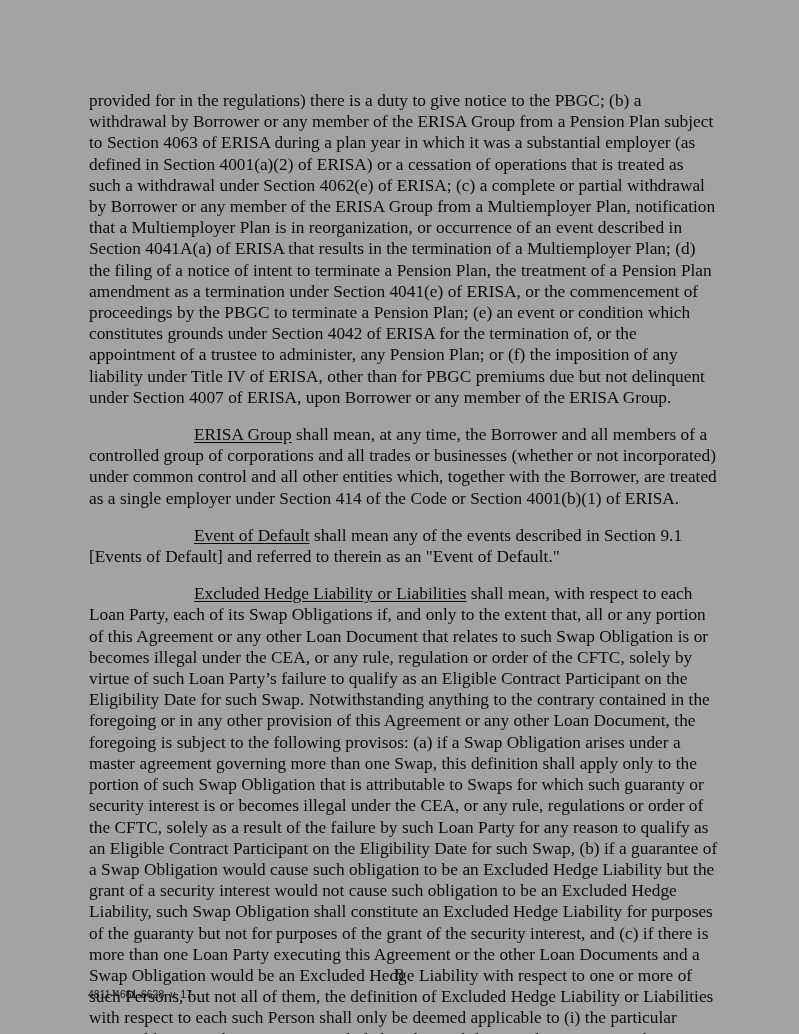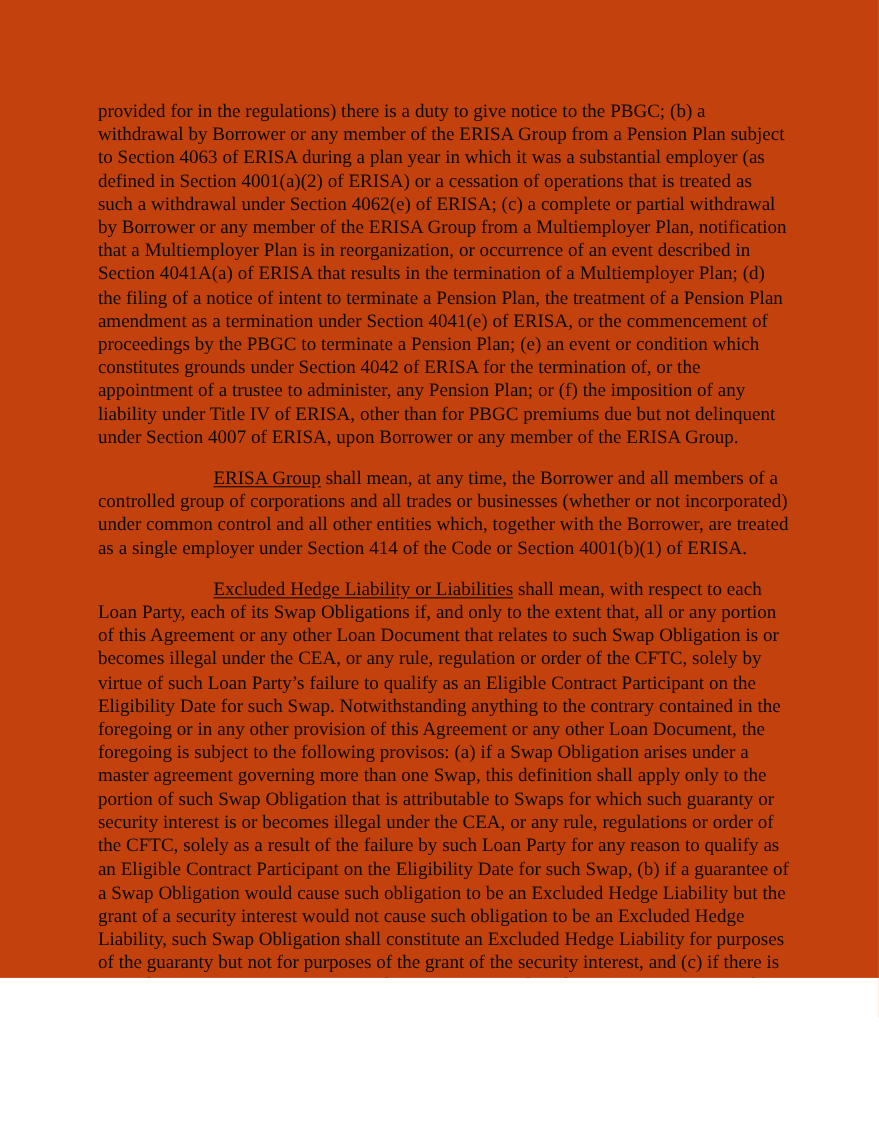--- a/index.html
+++ b/index.html
@@ -10,23 +10,23 @@
   }
 
   body {
     font-family: "Liberation Serif", "DejaVu Serif", serif;
     color: #0a0a0a;
   }
 
   .page {
     position: relative;
     width: 799px;
-    height: 889px;
+    height: 1034px;
     margin: 0 auto;
-    background: #c2410c;
+    background: #a3a3a3;
     overflow: hidden;
     box-sizing: border-box;
   }
 
   .body-area {
     position: absolute;
     left: 89px;
     top: 90px;
     width: 630px;
   }
@@ -83,20 +83,21 @@
 <body>
 
 <div class="page">
 
   <div class="body-area">
 
     <p class="para">provided for in the regulations) there is a duty to give notice to the PBGC; (b) a withdrawal by Borrower or any member of the ERISA Group from a Pension Plan subject to Section 4063 of ERISA during a plan year in which it was a substantial employer (as defined in Section 4001(a)(2) of ERISA) or a cessation of operations that is treated as such a withdrawal under Section 4062(e) of ERISA; (c) a complete or partial withdrawal by Borrower or any member of the ERISA Group from a Multiemployer Plan, notification that a Multiemployer Plan is in reorganization, or occurrence of an event described in Section 4041A(a) of ERISA that results in the termination of a Multiemployer Plan; (d) the filing of a notice of intent to terminate a Pension Plan, the treatment of a Pension Plan amendment as a termination under Section 4041(e) of ERISA, or the commencement of proceedings by the PBGC to terminate a Pension Plan; (e) an event or condition which constitutes grounds under Section 4042 of ERISA for the termination of, or the appointment of a trustee to administer, any Pension Plan; or (f) the imposition of any liability under Title IV of ERISA, other than for PBGC premiums due but not delinquent under Section 4007 of ERISA, upon Borrower or any member of the ERISA Group.</p>
 
     <p class="para indent"><span class="term">ERISA Group</span><span> shall mean, at any time, the Borrower and all members of a controlled group of corporations and all trades or businesses (whether or not incorporated) under common control and all other entities which, together with the Borrower, are treated as a single employer under Section 414 of the Code or Section 4001(b)(1) of ERISA.</span></p>
 
+    <p class="para indent"><span class="term">Event of Default</span><span> shall mean any of the events described in Section 9.1 [Events of Default] and referred to therein as an "Event of Default."</span></p>
 
     <p class="para indent"><span class="term">Excluded Hedge Liability or Liabilities</span><span> shall mean, with respect to each Loan Party, each of its Swap Obligations if, and only to the extent that, all or any portion of this Agreement or any other Loan Document that relates to such Swap Obligation is or becomes illegal under the CEA, or any rule, regulation or order of the CFTC, solely by virtue of such Loan Party’s failure to qualify as an Eligible Contract Participant on the Eligibility Date for such Swap. Notwithstanding anything to the contrary contained in the foregoing or in any other provision of this Agreement or any other Loan Document, the foregoing is subject to the following provisos: (a) if a Swap Obligation arises under a master agreement governing more than one Swap, this definition shall apply only to the portion of such Swap Obligation that is attributable to Swaps for which such guaranty or security interest is or becomes illegal under the CEA, or any rule, regulations or order of the CFTC, solely as a result of the failure by such Loan Party for any reason to qualify as an Eligible Contract Participant on the Eligibility Date for such Swap, (b) if a guarantee of a Swap Obligation would cause such obligation to be an Excluded Hedge Liability but the grant of a security interest would not cause such obligation to be an Excluded Hedge Liability, such Swap Obligation shall constitute an Excluded Hedge Liability for purposes of the guaranty but not for purposes of the grant of the security interest, and (c) if there is more than one Loan Party executing this Agreement or the other Loan Documents and a Swap Obligation would be an Excluded Hedge Liability with respect to one or more of such Persons, but not all of them, the definition of Excluded Hedge Liability or Liabilities with respect to each such Person shall only be deemed applicable to (i) the particular Swap Obligations that constitute Excluded Hedge Liabilities with respect to such Person, and (ii) the particular Person with respect to which such Swap Obligations constitute Excluded Hedge Liabilities.</span></p>
 
   </div>
 
   <div class="page-number">8</div>
 
   <div class="doc-id">4811-4661-6628, v. 17</div>
 
 </div>

